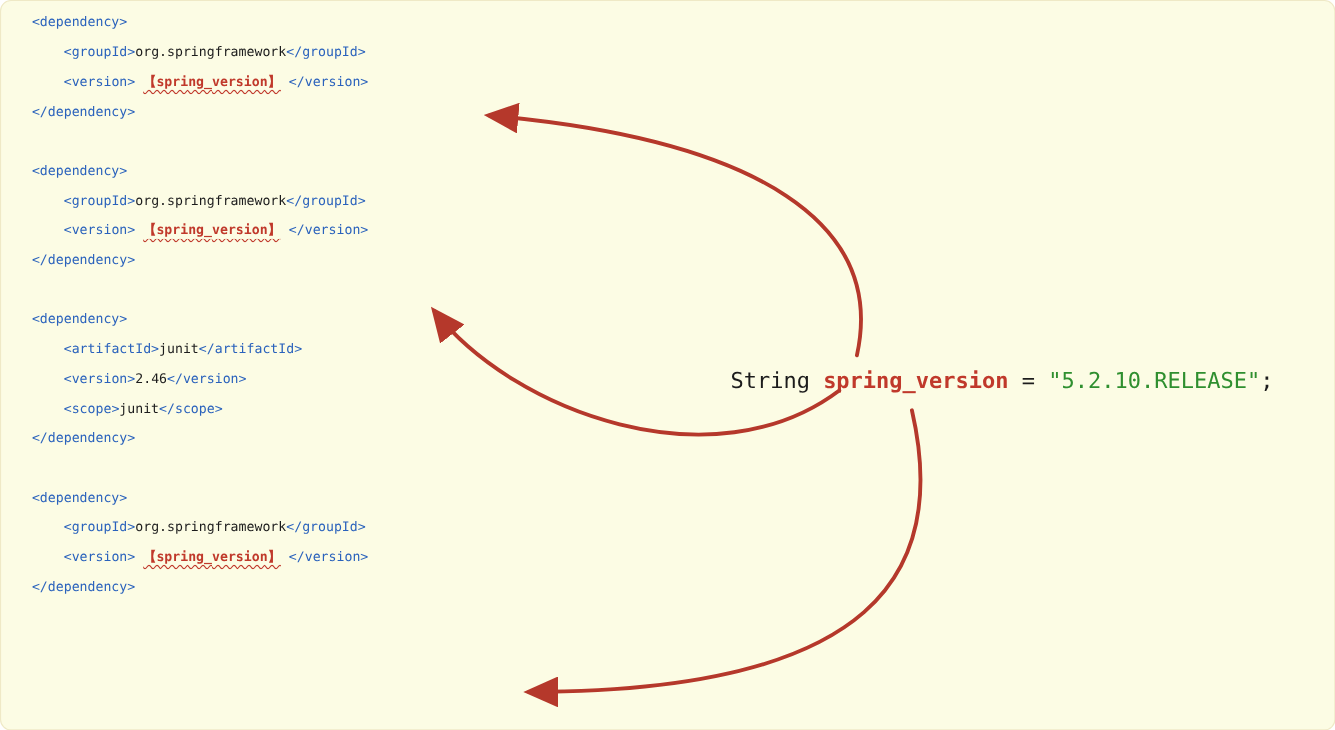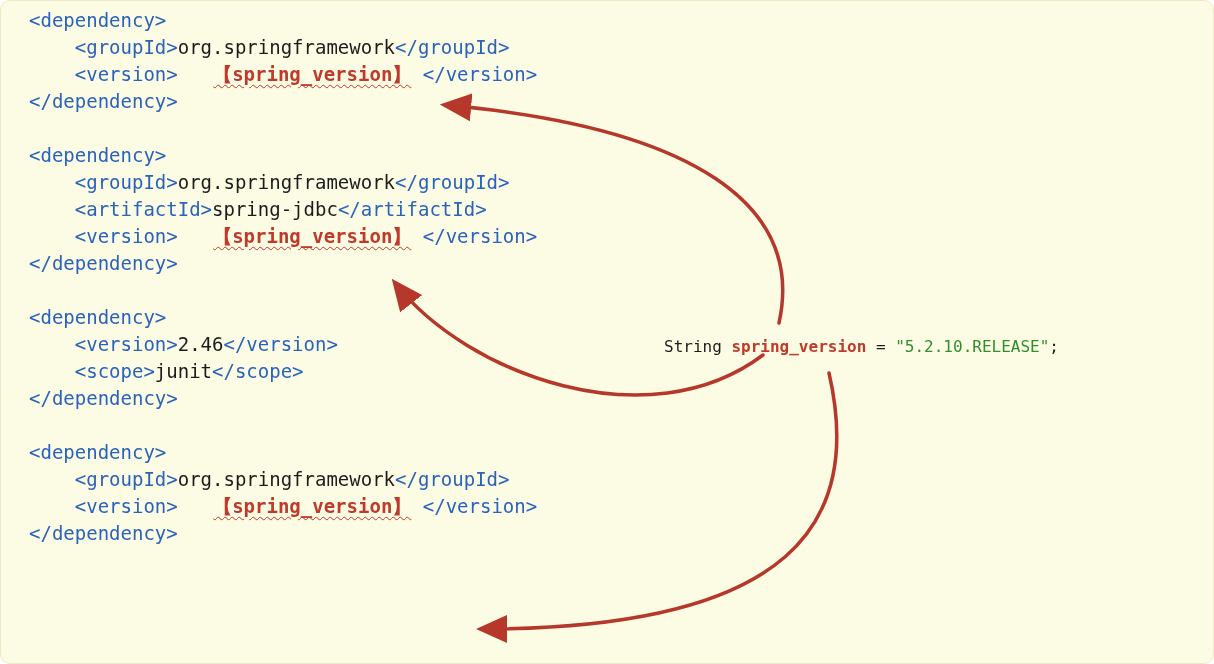--- a/index.html
+++ b/index.html
@@ -13,43 +13,42 @@
     width:1214px;height:664px;
     box-sizing:border-box;
     background:var(--bg,#fcfce4);
     border:1px solid #efe9c6;
     border-radius:10px;
     overflow:hidden;
   }
   .code{
     position:absolute;
     top:6px;left:28px;
-    font-size:19px;
+    font-size:12px;
     line-height:27px;
     color:var(--plain,#1c1c1c);
   }
   .code-line{white-space:pre;height:27px;}
   .tok-plain{color:var(--plain,#1c1c1c);text-align:center;}
   .tok-tag{color:var(--tag,#2a62bc);}
   .tok-ph{
     color:var(--red,#c0392b);
     font-weight:bold;
     text-decoration:underline;
     text-decoration-style:wavy;
     text-decoration-color:var(--red,#c0392b);
     text-decoration-thickness:1px;
     text-underline-offset:3px;
-    margin-left:24px;
   }
   .tok-var{color:var(--red,#c0392b);font-weight:bold;}
   .tok-str{color:var(--green,#2f8f2f);}
   .annotation{
     position:absolute;
     left:663px;top:332px;
-    font-size:16px;
+    font-size:20px;
     line-height:27px;
     white-space:pre;
     color:var(--plain,#1c1c1c);
   }
   svg.arrows{
     position:absolute;
     left:0;top:0;
     pointer-events:none;
   }
   .arrow{
@@ -65,25 +64,25 @@
 <div class="canvas">
 
   <div class="code">
       <div class="code-line"><span class="tok-tag">&lt;dependency&gt;</span></div>
       <div class="code-line"><span class="tok-plain">    </span><span class="tok-tag">&lt;groupId&gt;</span><span class="tok-plain">org.springframework</span><span class="tok-tag">&lt;/groupId&gt;</span></div>
       <div class="code-line"><span class="tok-plain">    </span><span class="tok-tag">&lt;version&gt;</span><span class="tok-plain"> </span><span class="tok-ph">【spring_version】</span><span class="tok-plain"> </span><span class="tok-tag">&lt;/version&gt;</span></div>
       <div class="code-line"><span class="tok-tag">&lt;/dependency&gt;</span></div>
       <div class="code-line">&nbsp;</div>
       <div class="code-line"><span class="tok-tag">&lt;dependency&gt;</span></div>
       <div class="code-line"><span class="tok-plain">    </span><span class="tok-tag">&lt;groupId&gt;</span><span class="tok-plain">org.springframework</span><span class="tok-tag">&lt;/groupId&gt;</span></div>
-      <div class="code-line"><span class="tok-plain">    </span><span class="tok-tag">&lt;artifactId&gt;</span><span class="tok-plain">spring-jdbc</span><span class="tok-tag">&lt;/artifactId&gt;</span></div>
       <div class="code-line"><span class="tok-plain">    </span><span class="tok-tag">&lt;version&gt;</span><span class="tok-plain"> </span><span class="tok-ph">【spring_version】</span><span class="tok-plain"> </span><span class="tok-tag">&lt;/version&gt;</span></div>
       <div class="code-line"><span class="tok-tag">&lt;/dependency&gt;</span></div>
       <div class="code-line">&nbsp;</div>
       <div class="code-line"><span class="tok-tag">&lt;dependency&gt;</span></div>
+      <div class="code-line"><span class="tok-plain">    </span><span class="tok-tag">&lt;artifactId&gt;</span><span class="tok-plain">junit</span><span class="tok-tag">&lt;/artifactId&gt;</span></div>
       <div class="code-line"><span class="tok-plain">    </span><span class="tok-tag">&lt;version&gt;</span><span class="tok-plain">2.46</span><span class="tok-tag">&lt;/version&gt;</span></div>
       <div class="code-line"><span class="tok-plain">    </span><span class="tok-tag">&lt;scope&gt;</span><span class="tok-plain">junit</span><span class="tok-tag">&lt;/scope&gt;</span></div>
       <div class="code-line"><span class="tok-tag">&lt;/dependency&gt;</span></div>
       <div class="code-line">&nbsp;</div>
       <div class="code-line"><span class="tok-tag">&lt;dependency&gt;</span></div>
       <div class="code-line"><span class="tok-plain">    </span><span class="tok-tag">&lt;groupId&gt;</span><span class="tok-plain">org.springframework</span><span class="tok-tag">&lt;/groupId&gt;</span></div>
       <div class="code-line"><span class="tok-plain">    </span><span class="tok-tag">&lt;version&gt;</span><span class="tok-plain"> </span><span class="tok-ph">【spring_version】</span><span class="tok-plain"> </span><span class="tok-tag">&lt;/version&gt;</span></div>
       <div class="code-line"><span class="tok-tag">&lt;/dependency&gt;</span></div>
     </div>
 

